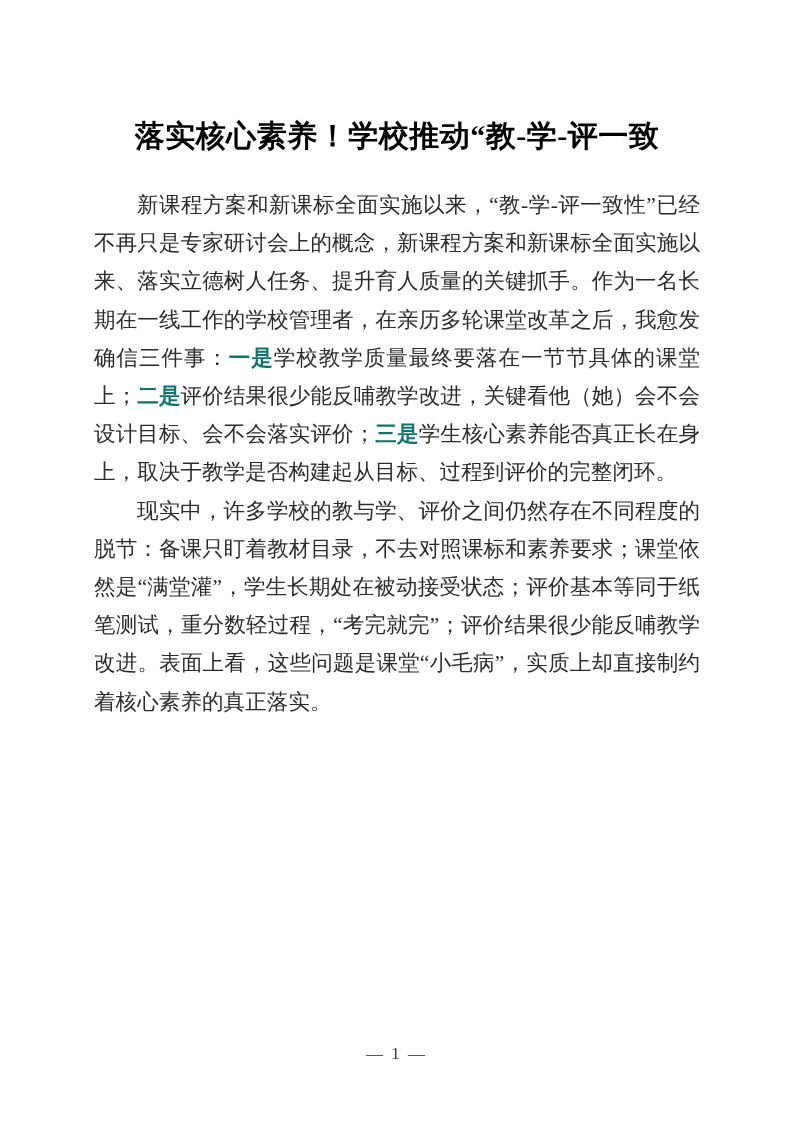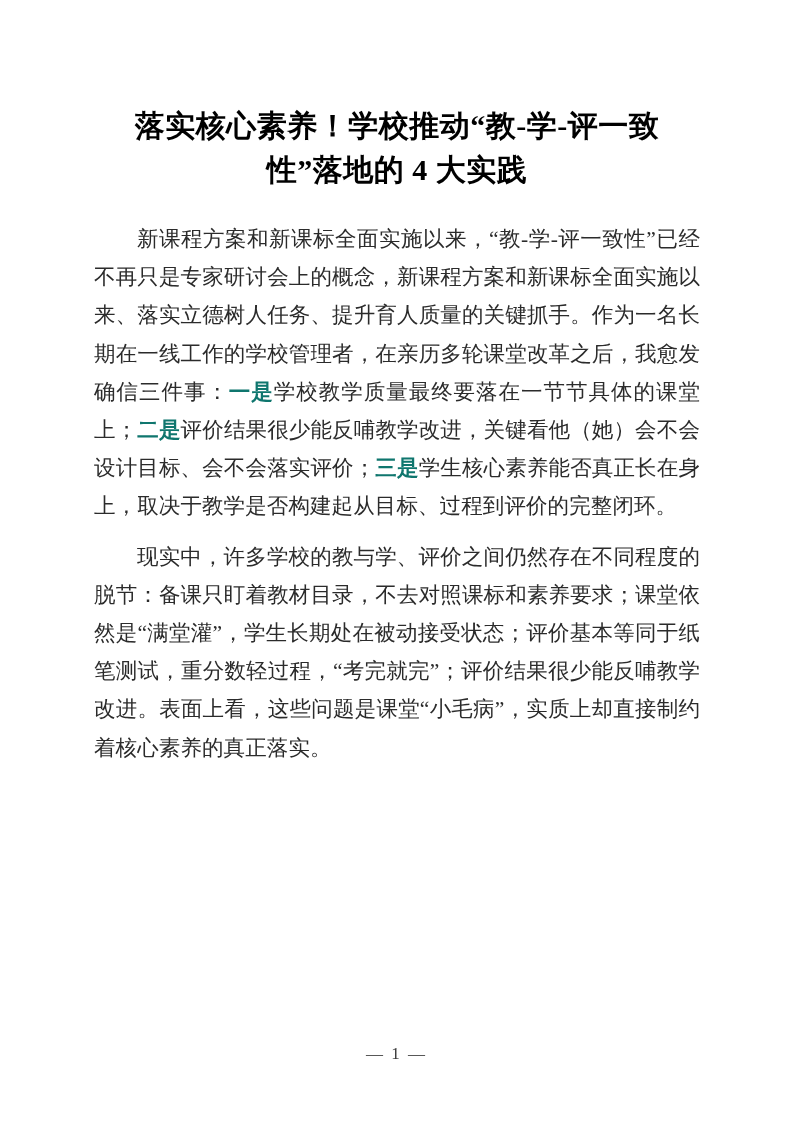--- a/index.html
+++ b/index.html
@@ -11,21 +11,21 @@
     position: relative;
     width: 793px;
     height: 1122px;
     background: #ffffff;
     overflow: hidden;
     box-sizing: border-box;
   }
   #content {
     position: absolute;
     left: 94px;
-    top: 0;
+    top: 10px;
     width: 606px;
   }
   .doc-title {
     margin: 0;
     padding-top: 104px;
     font-family: "Liberation Serif", "DejaVu Serif", serif;
     font-weight: 700;
     font-size: 30px;
     line-height: 44px;
     letter-spacing: 0.5px;
@@ -44,21 +44,21 @@
     font-family: "Liberation Serif", "DejaVu Serif", serif;
     font-size: 21.5px;
     line-height: 38.2px;
     color: #2b2b2b;
     text-align: justify;
     text-justify: inter-ideograph;
     text-indent: 2em;
     letter-spacing: 0.1px;
   }
   p.para + p.para {
-    margin-top: 12px;
+    margin-top: 0px;
   }
   .strong {
     font-weight: 700;
     color: #0f766e;
   }
   .page-footer {
     position: absolute;
     left: 0;
     top: 1044px;
     width: 793px;
@@ -71,21 +71,20 @@
 </style>
 </head>
 <body>
 
 <div id="page">
 
   <div id="content">
 
     <h1 class="doc-title">
       <span class="tl-line">落实核心素养！学校推动“教-学-评一致</span>
-      <span class="tl-line">性”落地的 4 大实践</span>
     </h1>
 
     <div class="body-block">
       <p class="para"><span>新课程方案和新课标全面实施以来，“教-学-评一致性”已经不再只是专家研讨会上的概念，新课程方案和新课标全面实施以来、落实立德树人任务、提升育人质量的关键抓手。作为一名长期在一线工作的学校管理者，在亲历多轮课堂改革之后，我愈发确信三件事：</span><span class="strong">一是</span><span>学校教学质量最终要落在一节节具体的课堂上；</span><span class="strong">二是</span><span>评价结果很少能反哺教学改进，关键看他（她）会不会设计目标、会不会落实评价；</span><span class="strong">三是</span><span>学生核心素养能否真正长在身上，取决于教学是否构建起从目标、过程到评价的完整闭环。</span></p>
       <p class="para"><span>现实中，许多学校的教与学、评价之间仍然存在不同程度的脱节：备课只盯着教材目录，不去对照课标和素养要求；课堂依然是“满堂灌”，学生长期处在被动接受状态；评价基本等同于纸笔测试，重分数轻过程，“考完就完”；评价结果很少能反哺教学改进。表面上看，这些问题是课堂“小毛病”，实质上却直接制约着核心素养的真正落实。</span></p>
     </div>
 
   </div>
 
   <div class="page-footer">

